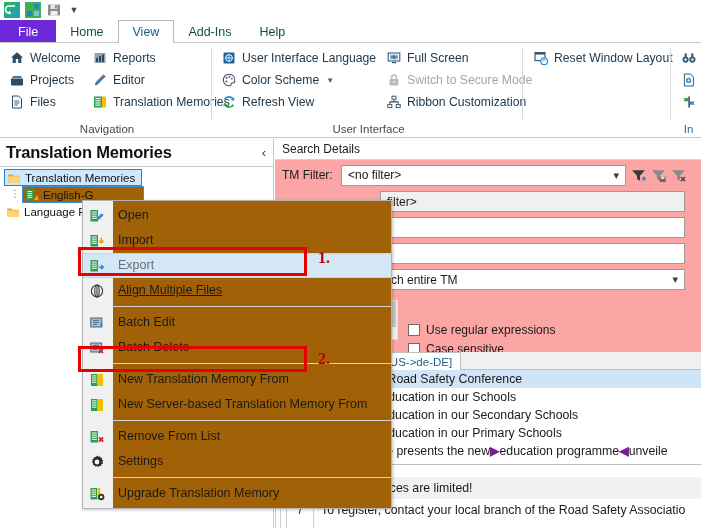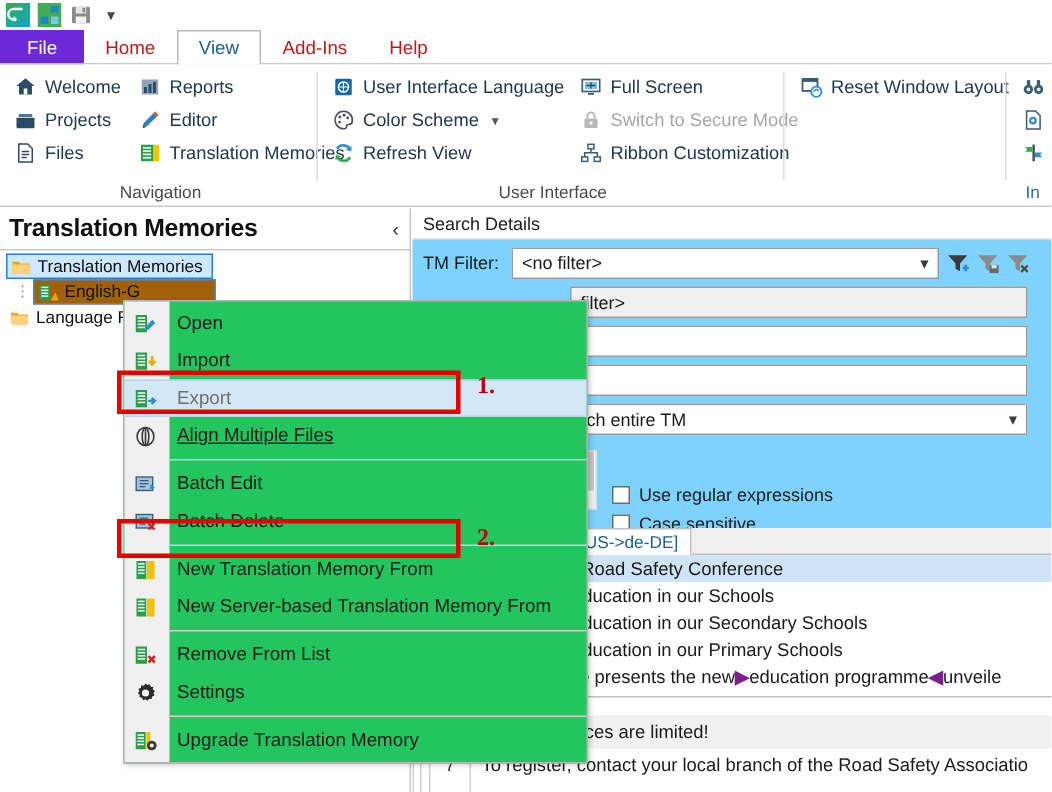--- a/index.html
+++ b/index.html
@@ -29,21 +29,21 @@
 
   
   .tabbar {
     position: absolute; left: 0; top: 20px; width: 701px; height: 23px;
     background: #ffffff;
     display: flex; align-items: flex-end;
   }
   .tab {
     height: 23px; padding: 0 14px;
     display: flex; align-items: center; justify-content: center;
-    font-size: 12.5px; color: #b91c1c; white-space: nowrap;
+    font-size: 12.5px; color: #14532d; white-space: nowrap;
     background: transparent; border: none;
   }
   .tab.file {
     background: #6d28d9; color: #ffffff; padding: 0 18px; height: 23px;
   }
   .tab.active {
     background: #ffffff; color: #1b5e8a;
     border-left: 1px solid #b9b9b9; border-right: 1px solid #b9b9b9;
     border-top: 1px solid #b9b9b9;
     position: relative; z-index: 3;
@@ -115,21 +115,21 @@
     background: #ffffff;
   }
   .sd-title {
     position: absolute; left: 0; top: 0; height: 21px; width: 426px;
     display: flex; align-items: center; padding-left: 7px;
     font-size: 12px; color: #1a1a1a;
     border-bottom: 1px solid #d4d4d4;
   }
   .sd-body {
     position: absolute; left: 0; top: 21px; width: 426px; height: 192px;
-    background: #7dd3fc;
+    background: #fca5a5;
   }
   .fieldrow { display: flex; align-items: center; height: 22px; margin: 4px 0 0 0; }
   .fieldlabel { width: 66px; padding-left: 7px; font-size: 12px; color: #1a1a1a; }
   .textbox {
     height: 21px; background: #ffffff; border: 1px solid #9b9b9b;
     display: flex; align-items: center; padding: 0 3px 0 6px;
     font-size: 12px; color: #1a1a1a;
   }
   .combo { justify-content: space-between; }
   .combo .chev { font-size: 11px; color: #3a3a3a; padding-right: 3px; }
@@ -167,21 +167,21 @@
   .bg-num {
     width: 22px; text-align: center; font-size: 12px; color: #333;
     margin-left: 14px;
   }
   .bg-txt { padding-left: 10px; font-size: 12.3px; color: #1a1a1a; white-space: nowrap; }
   .bg-row.alt { background: #f1f1f1; }
 
   
   .ctxmenu {
     position: absolute; left: 82px; top: 200px; width: 310px;
-    background: #22c55e; border: 1px solid #b4b4b4;
+    background: #a16207; border: 1px solid #b4b4b4;
     box-shadow: 1px 1px 3px rgba(0,0,0,0.22);
     padding: 2px 0;
   }
   .ctx-gutter {
     position: absolute; left: 0; top: 0; width: 30px; height: 100%;
     background: #f0f0f0;
   }
   .mi {
     position: relative; display: flex; align-items: center;
     height: 25px; padding-left: 6px; font-size: 12.5px; color: #1a1a1a;

